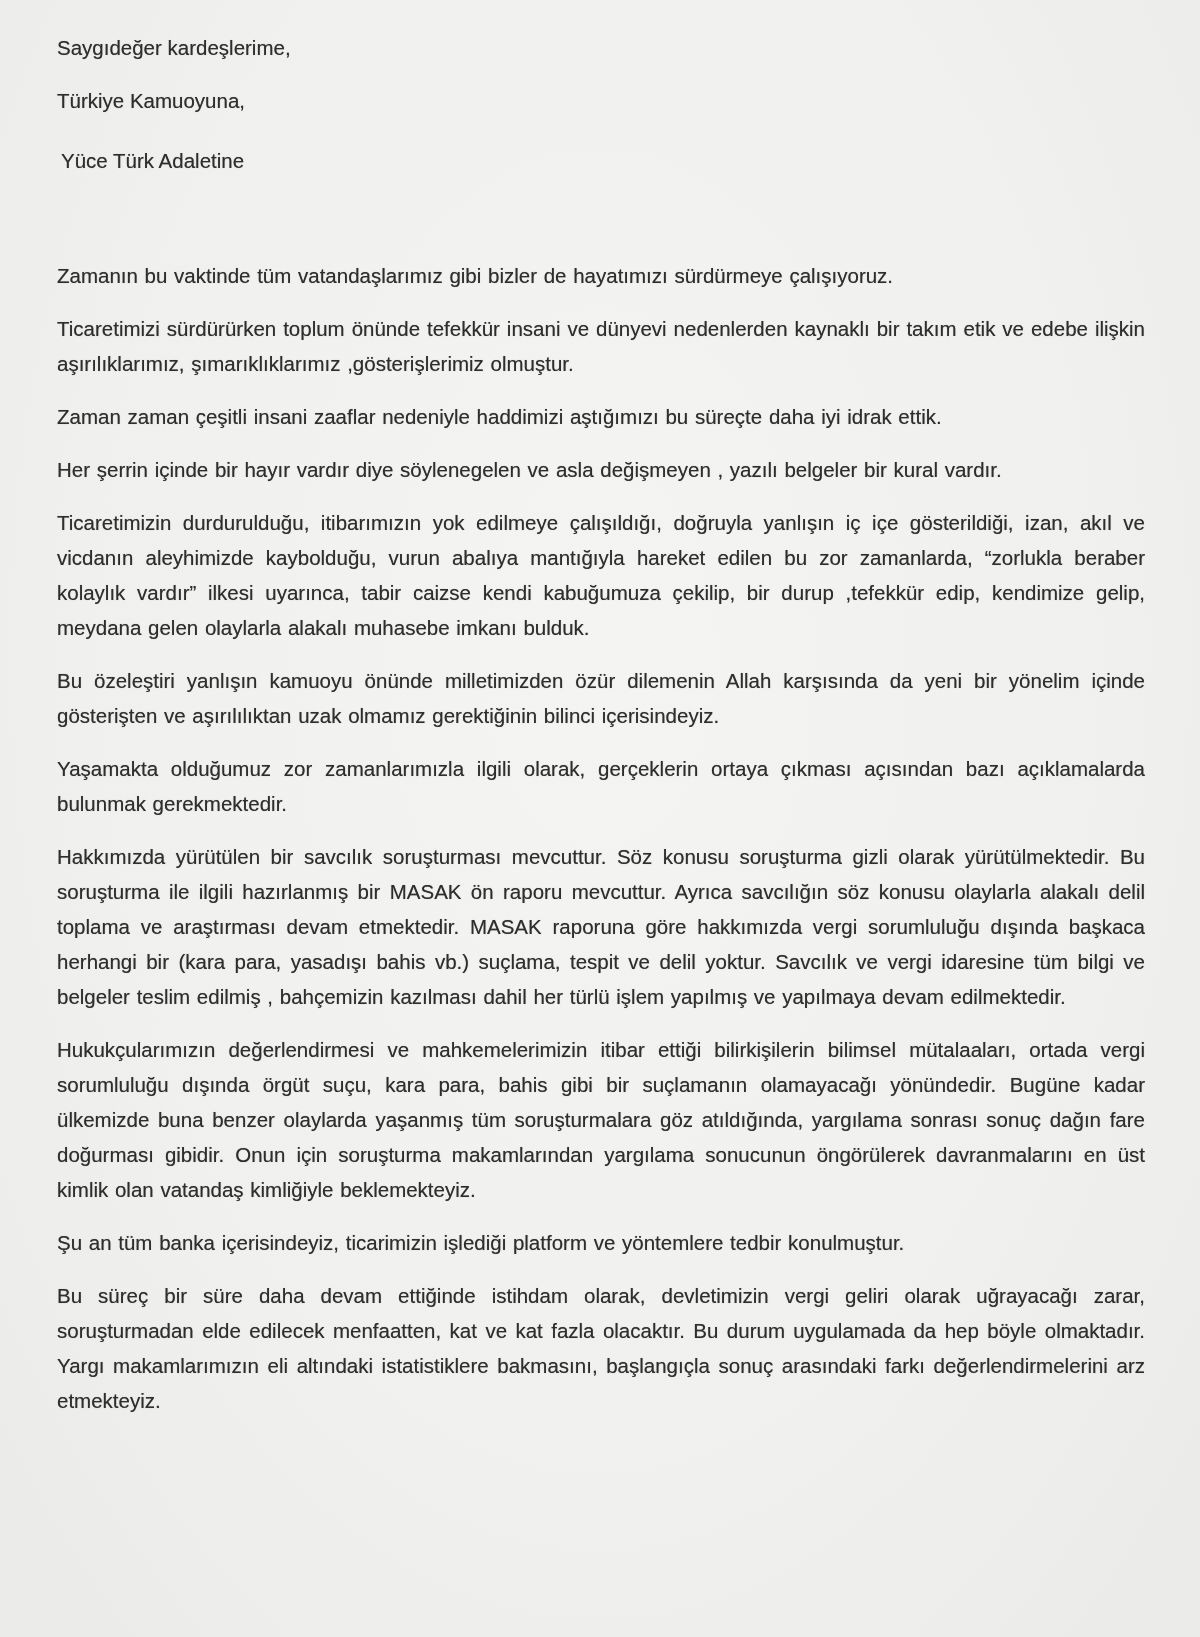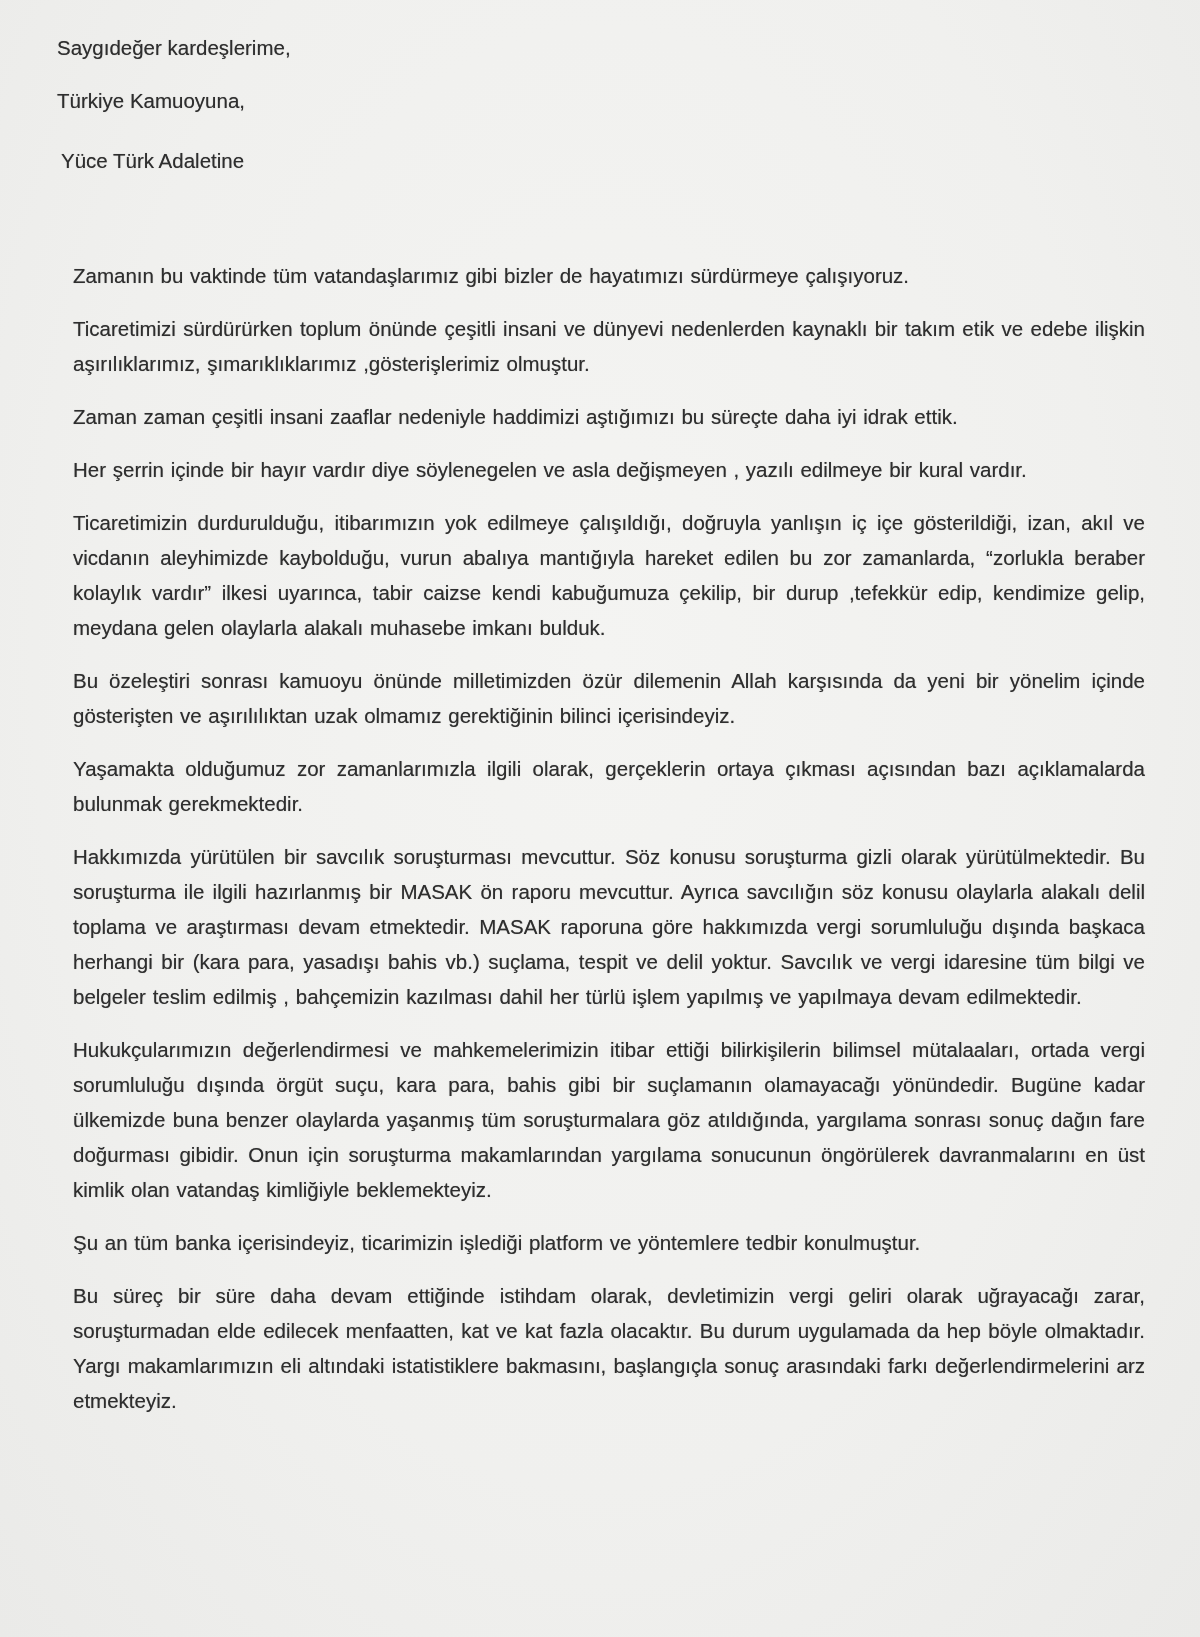--- a/index.html
+++ b/index.html
@@ -32,21 +32,21 @@
     text-align: left;
   }
   .salutation.indent-slight {
     padding-left: 4px;
     margin-top: 25px;
   }
   .spacer-large {
     height: 62px;
   }
   .para {
-    margin: 0 0 18px 16px;
+    margin: 0 0 18px 0;
     text-align: justify;
     text-align-last: left;
     word-spacing: 1px;
   }
   .para.single {
     text-align: left;
   }
 </style>
 </head>
 <body>
@@ -54,25 +54,25 @@
 <div class="page">
   <div class="content">
 
     <p class="salutation">Saygıdeğer kardeşlerime,</p>
     <p class="salutation">Türkiye Kamuoyuna,</p>
     <p class="salutation indent-slight">Yüce Türk Adaletine</p>
 
     <div class="spacer-large"></div>
 
     <p class="para single">Zamanın bu vaktinde tüm vatandaşlarımız gibi bizler de hayatımızı sürdürmeye çalışıyoruz.</p>
-    <p class="para">Ticaretimizi sürdürürken toplum önünde çeşitli insani ve dünyevi nedenlerden kaynaklı  bir takım etik ve edebe ilişkin aşırılıklarımız, şımarıklıklarımız ,gösterişlerimiz olmuştur.</p>
+    <p class="para">Ticaretimizi sürdürürken toplum önünde tefekkür insani ve dünyevi nedenlerden kaynaklı  bir takım etik ve edebe ilişkin aşırılıklarımız, şımarıklıklarımız ,gösterişlerimiz olmuştur.</p>
     <p class="para single">Zaman zaman çeşitli insani zaaflar nedeniyle haddimizi aştığımızı bu süreçte daha iyi idrak ettik.</p>
-    <p class="para">Her şerrin içinde bir hayır vardır diye söylenegelen ve  asla değişmeyen , yazılı edilmeye bir kural vardır.</p>
+    <p class="para">Her şerrin içinde bir hayır vardır diye söylenegelen ve  asla değişmeyen , yazılı belgeler bir kural vardır.</p>
     <p class="para">Ticaretimizin durdurulduğu, itibarımızın yok edilmeye çalışıldığı, doğruyla yanlışın iç içe gösterildiği, izan, akıl ve vicdanın aleyhimizde kaybolduğu, vurun abalıya mantığıyla hareket edilen bu zor zamanlarda, “zorlukla beraber kolaylık vardır” ilkesi uyarınca, tabir caizse kendi kabuğumuza çekilip, bir durup ,tefekkür edip, kendimize gelip, meydana gelen olaylarla alakalı muhasebe imkanı bulduk.</p>
-    <p class="para">Bu özeleştiri sonrası kamuoyu önünde milletimizden özür dilemenin Allah karşısında da yeni bir yönelim içinde gösterişten ve aşırılılıktan uzak olmamız gerektiğinin bilinci içerisindeyiz.</p>
+    <p class="para">Bu özeleştiri yanlışın kamuoyu önünde milletimizden özür dilemenin Allah karşısında da yeni bir yönelim içinde gösterişten ve aşırılılıktan uzak olmamız gerektiğinin bilinci içerisindeyiz.</p>
     <p class="para">Yaşamakta olduğumuz zor zamanlarımızla ilgili olarak, gerçeklerin ortaya çıkması açısından bazı açıklamalarda bulunmak gerekmektedir.</p>
     <p class="para">Hakkımızda yürütülen bir savcılık soruşturması mevcuttur. Söz konusu soruşturma gizli olarak yürütülmektedir. Bu soruşturma ile ilgili hazırlanmış bir MASAK ön raporu mevcuttur. Ayrıca savcılığın söz konusu olaylarla alakalı delil toplama ve araştırması devam etmektedir. MASAK raporuna göre hakkımızda vergi sorumluluğu dışında başkaca herhangi bir (kara para, yasadışı bahis vb.) suçlama, tespit ve delil yoktur. Savcılık ve vergi idaresine tüm bilgi ve belgeler teslim edilmiş , bahçemizin kazılması dahil her türlü işlem yapılmış ve yapılmaya devam edilmektedir.</p>
     <p class="para">Hukukçularımızın değerlendirmesi ve mahkemelerimizin itibar ettiği bilirkişilerin bilimsel mütalaaları, ortada vergi sorumluluğu dışında örgüt suçu, kara para, bahis gibi bir suçlamanın olamayacağı yönündedir. Bugüne kadar ülkemizde buna benzer olaylarda yaşanmış tüm soruşturmalara göz atıldığında, yargılama sonrası sonuç dağın fare doğurması gibidir. Onun için soruşturma makamlarından yargılama sonucunun öngörülerek davranmalarını en üst kimlik olan vatandaş kimliğiyle beklemekteyiz.</p>
     <p class="para single">Şu an tüm banka içerisindeyiz, ticarimizin işlediği platform ve yöntemlere tedbir konulmuştur.</p>
     <p class="para">Bu süreç bir süre daha devam ettiğinde istihdam olarak, devletimizin vergi geliri olarak uğrayacağı zarar, soruşturmadan elde edilecek menfaatten, kat ve kat fazla olacaktır. Bu durum uygulamada da hep böyle olmaktadır. Yargı makamlarımızın eli altındaki istatistiklere bakmasını, başlangıçla sonuç arasındaki farkı değerlendirmelerini arz etmekteyiz.</p>
 
   </div>
 </div>
 
 </body></html>

